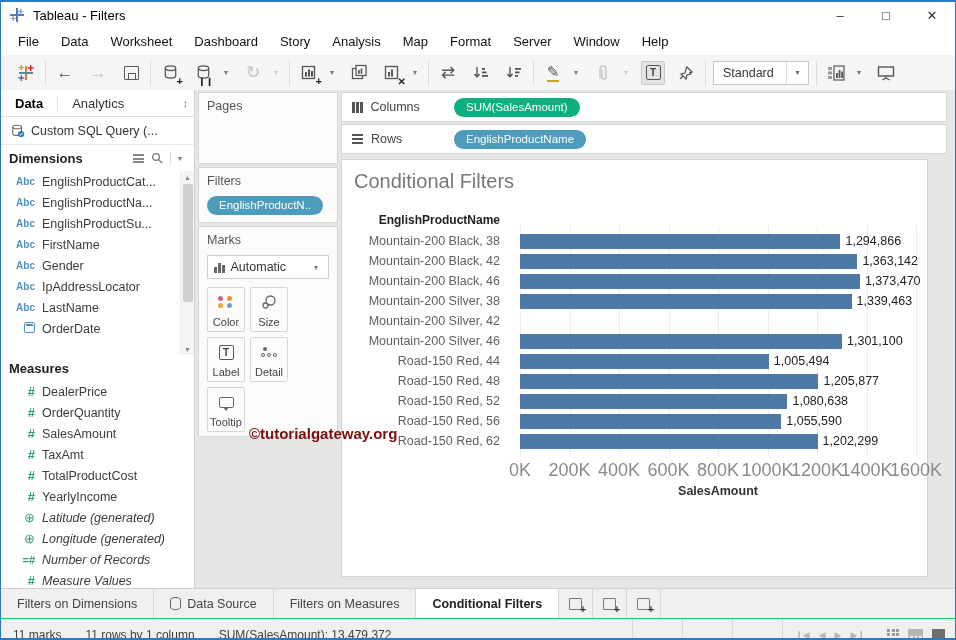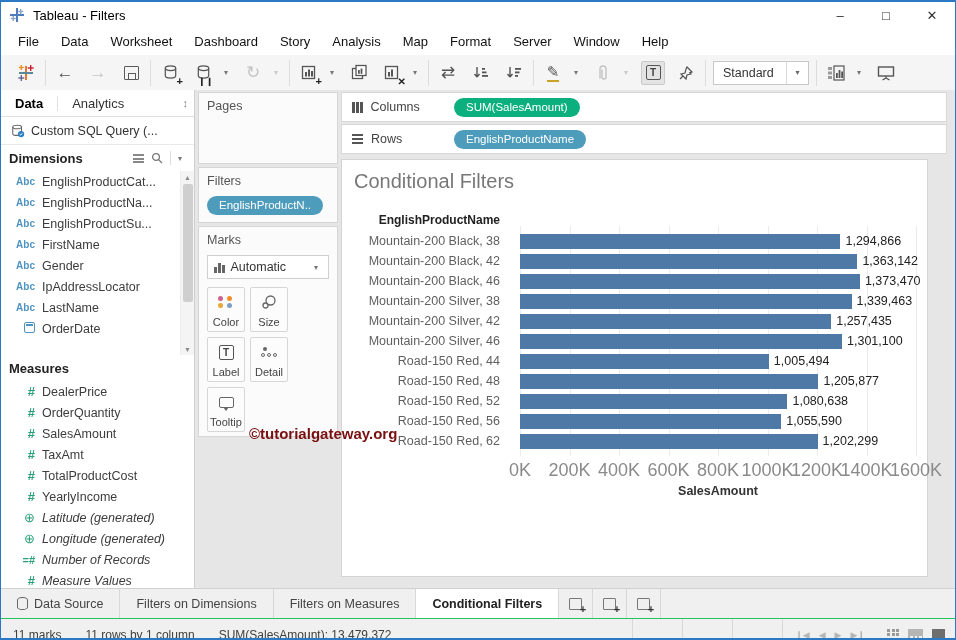--- a/index.html
+++ b/index.html
@@ -587,24 +587,20 @@
             </div>
             <div class="chart-row">
               <span class="cat-label">Mountain-200 Silver, 38</span>
               <span class="bar-zone">
                 <span class="bar" style="width: 331.517px; background: rgb(78, 121, 167);"></span>
                 <span class="bar-val">1,339,463</span>
               </span>
             </div>
             <div class="chart-row">
               <span class="cat-label">Mountain-200 Silver, 42</span>
-              <span class="bar-zone">
-                <span class="bar" style="width: 311.215px; background: rgb(78, 121, 167);"></span>
-                <span class="bar-val">1,257,435</span>
-              </span>
             </div>
             <div class="chart-row">
               <span class="cat-label">Mountain-200 Silver, 46</span>
               <span class="bar-zone">
                 <span class="bar" style="width: 322.022px; background: rgb(78, 121, 167);"></span>
                 <span class="bar-val">1,301,100</span>
               </span>
             </div>
             <div class="chart-row">
               <span class="cat-label">Road-150 Red, 44</span>
@@ -655,25 +651,25 @@
           </div>
         <div class="axis-label">SalesAmount</div>
       </div>
     </div>
   </div>
 
   <div class="watermark">©tutorialgateway.org</div>
 
   <div class="sheet-tabs" id="sheet-tabs">
       <div class="stab">
+        <span>Filters on Dimensions</span>
+      </div>
+      <div class="stab">
         <span class="db-glyph"></span>
         <span>Data Source</span>
-      </div>
-      <div class="stab">
-        <span>Filters on Dimensions</span>
       </div>
       <div class="stab">
         <span>Filters on Measures</span>
       </div>
       <div class="stab active">
         <span>Conditional Filters</span>
       </div>
       <div class="stab-new">
         <span class="newbox"></span>
       </div>

